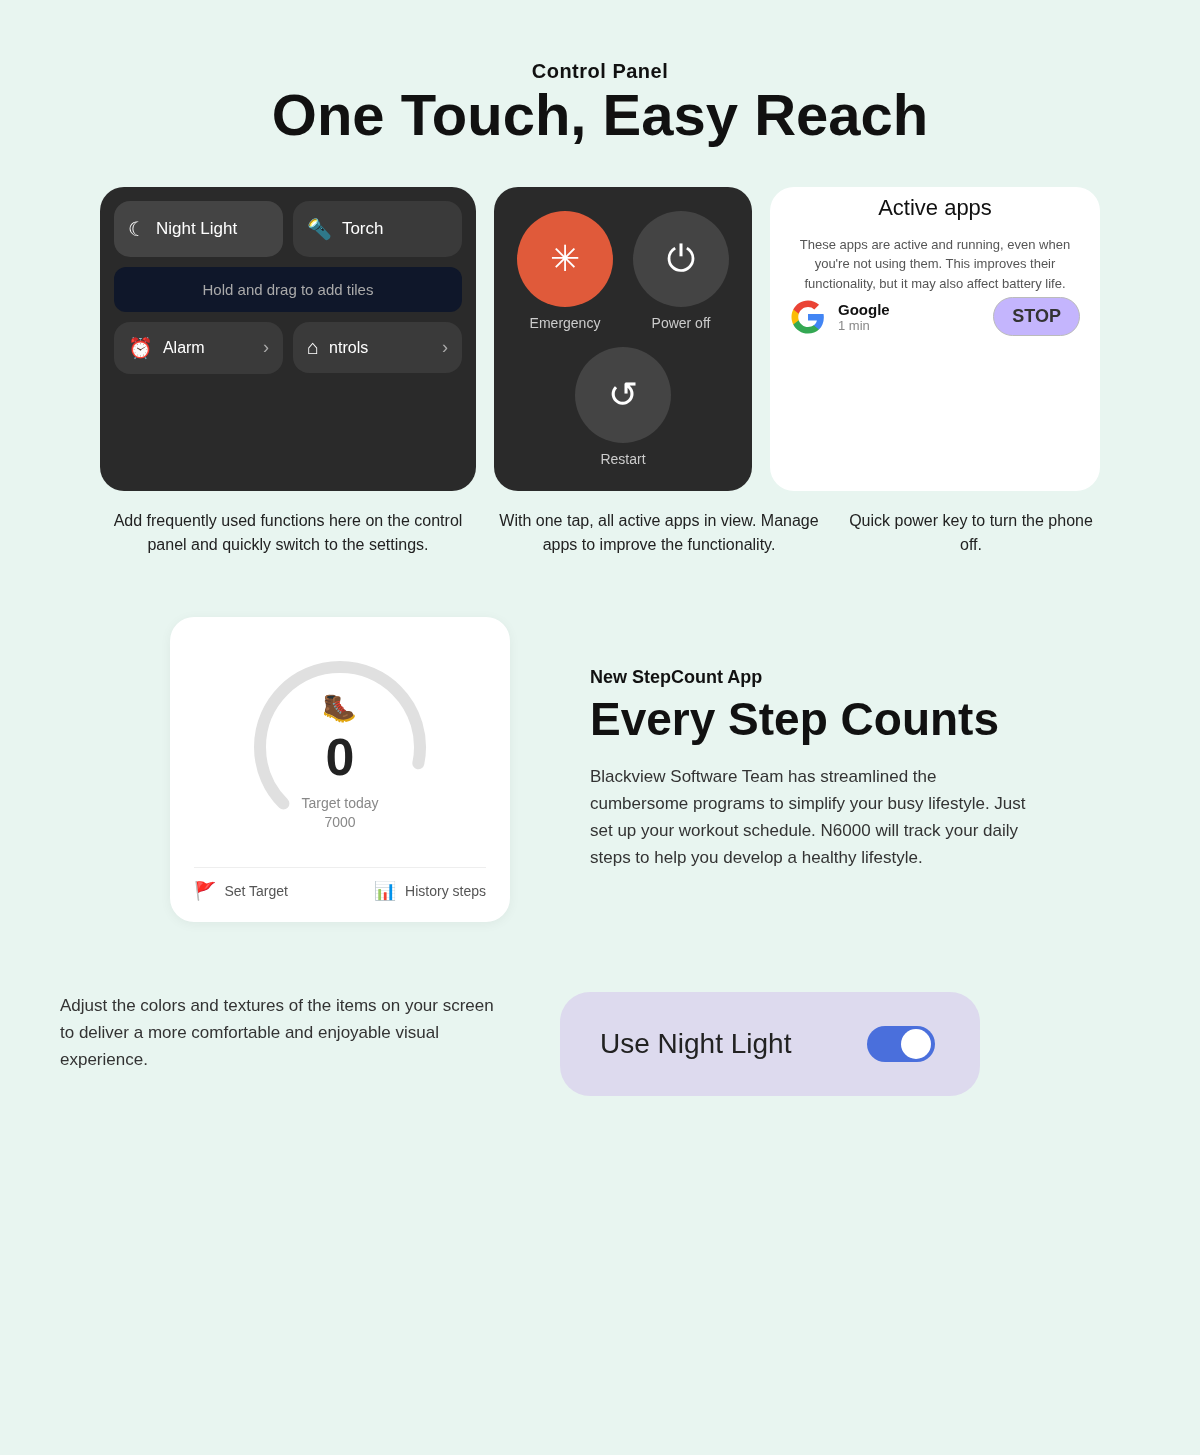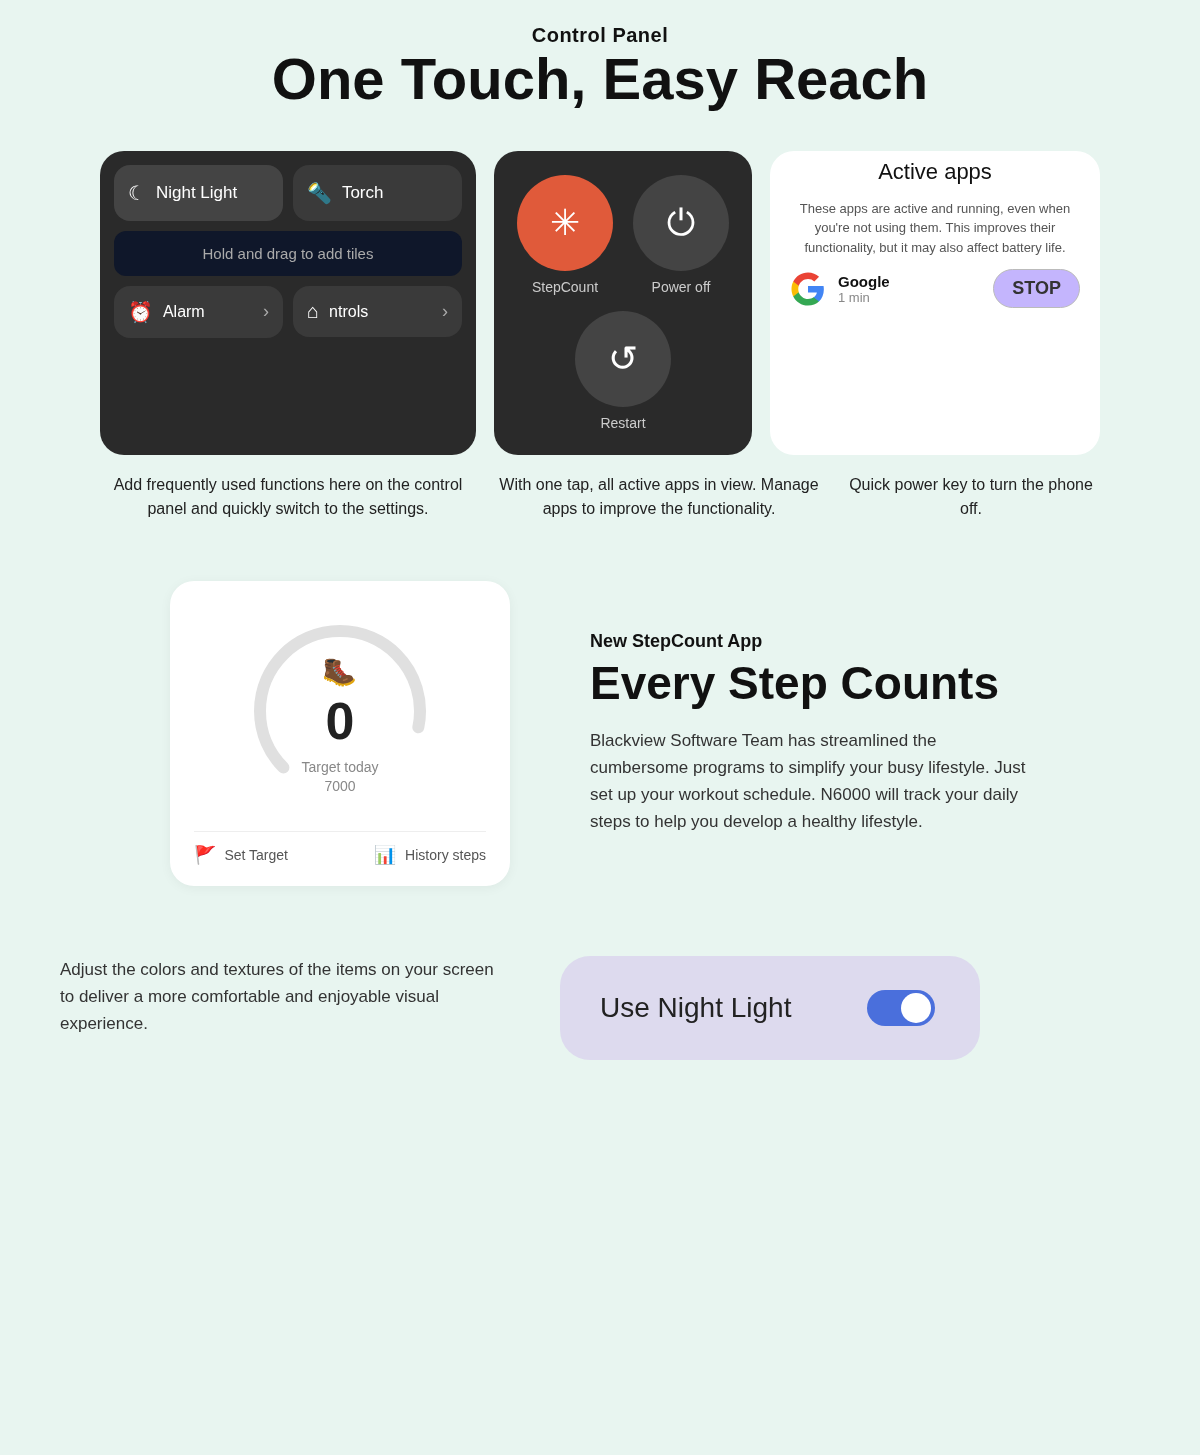--- a/index.html
+++ b/index.html
@@ -7,21 +7,21 @@
       background-color: #e8f5f0;
       font-family: 'Segoe UI', Arial, sans-serif;
       width: 1200px;
       min-height: 1455px;
       overflow-x: hidden;
     }
 
     
     .header {
       text-align: center;
-      padding: 24px 20px 20px;
+      padding: 60px 20px 20px;
     }
     .header-subtitle {
       font-size: 20px;
       font-weight: 600;
       color: #111;
       letter-spacing: 0.5px;
     }
     .header-title {
       font-size: 58px;
       font-weight: 800;
@@ -187,21 +187,21 @@
       font-weight: 500;
       color: #111;
       text-align: center;
       margin-bottom: 14px;
     }
     .apps-desc {
       font-size: 13px;
       color: #555;
       text-align: center;
       line-height: 1.5;
-      margin-bottom: 12px;
+      margin-bottom: 4px;
     }
     .app-row {
       display: flex;
       align-items: center;
       gap: 12px;
     }
     .google-icon {
       width: 36px;
       height: 36px;
       flex-shrink: 0;
@@ -438,21 +438,21 @@
       </div>
     </div>
   </div>
 
   <div class="panel-power">
     <div class="power-top-row">
       <div class="power-btn">
         <div class="power-circle power-circle-emergency">
           <span class="power-icon">✳</span>
         </div>
-        <span class="power-label">StepCount</span>
+        <span class="power-label">Emergency</span>
       </div>
       <div class="power-btn">
         <div class="power-circle power-circle-poweroff">
           <span class="power-icon">⏻</span>
         </div>
         <span class="power-label">Power off</span>
       </div>
     </div>
     <div class="power-bottom-row">
       <div class="power-btn">

